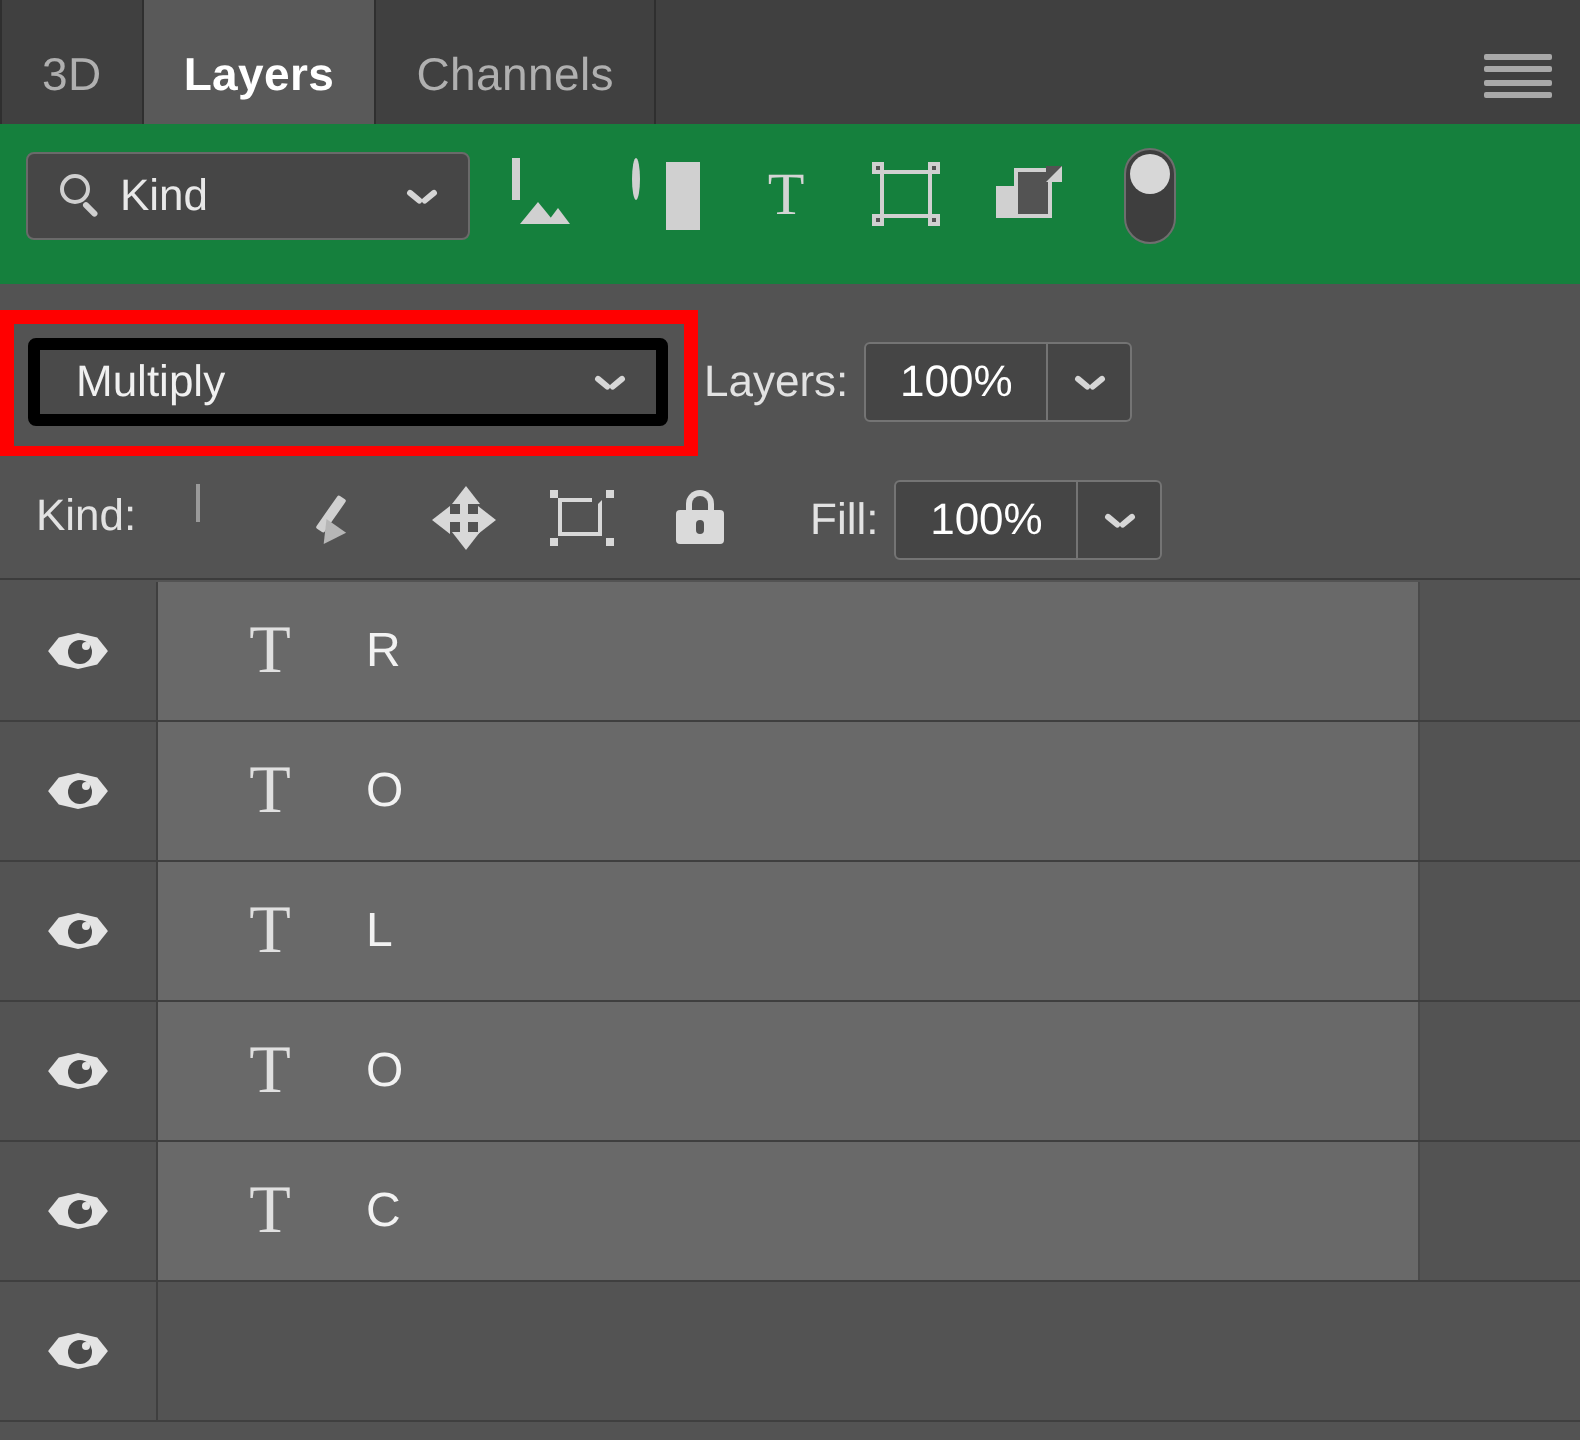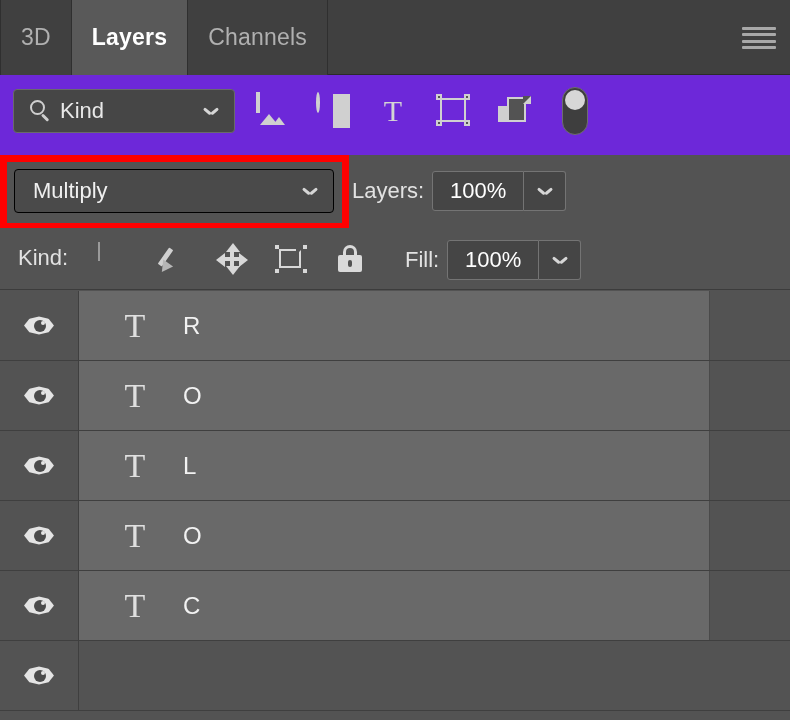--- a/index.html
+++ b/index.html
@@ -31,22 +31,22 @@
 
   .hamburger{
     position:absolute; right:14px; top:23px; width:34px; height:30px;
     display:flex; flex-direction:column; justify-content:space-between;
     padding:4px 0; cursor:pointer;
   }
   .hamburger i{ display:block; height:3px; background:#a8a8a8; border-radius:1px; }
 
   
   .filterbar{
-    position:absolute; left:0; top:75px; width:790px; height:80px;
-    background:#6d28d9;
+    position:absolute; left:0; top:62px; width:790px; height:80px;
+    background:#15803d;
   }
   .kind-box{
     position:absolute; left:13px; top:14px; width:222px; height:44px;
     background:#464646; border:1px solid #6a6a6a; border-radius:4px;
     display:flex; align-items:center; cursor:pointer;
   }
   .kind-label{ font-size:22px; color:#e8e8e8; margin-left:8px; }
   .search-icon{ margin-left:16px; width:22px; height:22px; position:relative; flex:0 0 auto;}
   .search-icon .ring{
     position:absolute; left:0; top:0; width:15px; height:15px;
@@ -100,21 +100,21 @@
   .toggle{ width:26px; height:48px; border-radius:13px; background:#3e3e3e; border:1px solid #6e6e6e;
      position:relative; cursor:pointer; margin-left:6px;}
   .toggle .knob{ position:absolute; left:2px; top:2px; width:20px; height:20px; border-radius:50%; background:#d7d7d7;}
 
   
   .blendrow{
     position:absolute; left:0; top:155px; width:790px; height:73px; background:#535353;
   }
   .blend-box{
     position:absolute; left:14px; top:14px; width:320px; height:44px;
-    background:#4a4a4a; border:1px solid #000000; border-radius:4px;
+    background:#4a4a4a; border:6px solid #000000; border-radius:4px;
     display:flex; align-items:center; cursor:pointer;
   }
   .blend-label{ font-size:22px; color:#f0f0f0; margin-left:18px; }
   .blend-chev{ margin-left:auto; margin-right:16px; }
 
   .opacity-wrap{ position:absolute; left:352px; top:14px; height:44px; display:flex; align-items:center; }
   .op-label{ font-size:22px; color:#e2e2e2; margin-right:8px; }
   .num-field{
     width:92px; height:40px; background:#454545; border:1px solid #747474; border-radius:3px 0 0 3px;
     display:flex; align-items:center; justify-content:center; font-size:22px; color:#ffffff; cursor:text;

